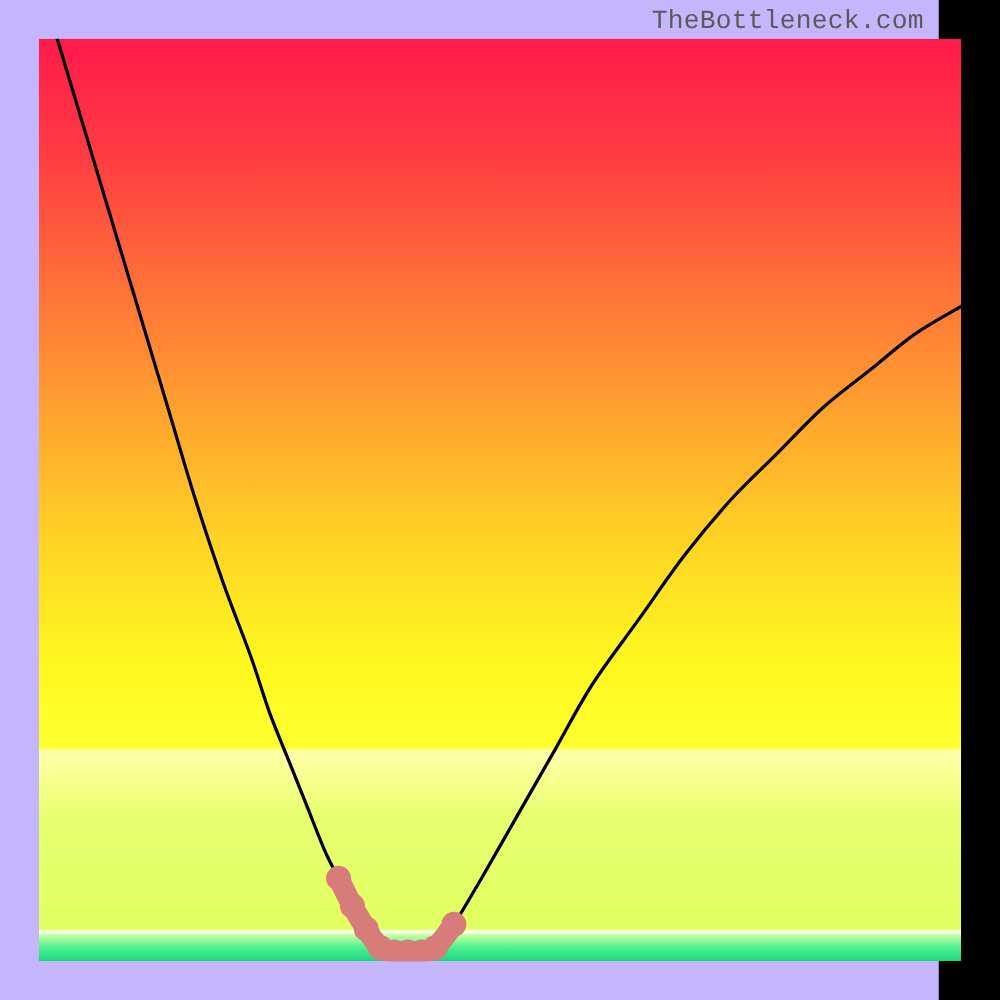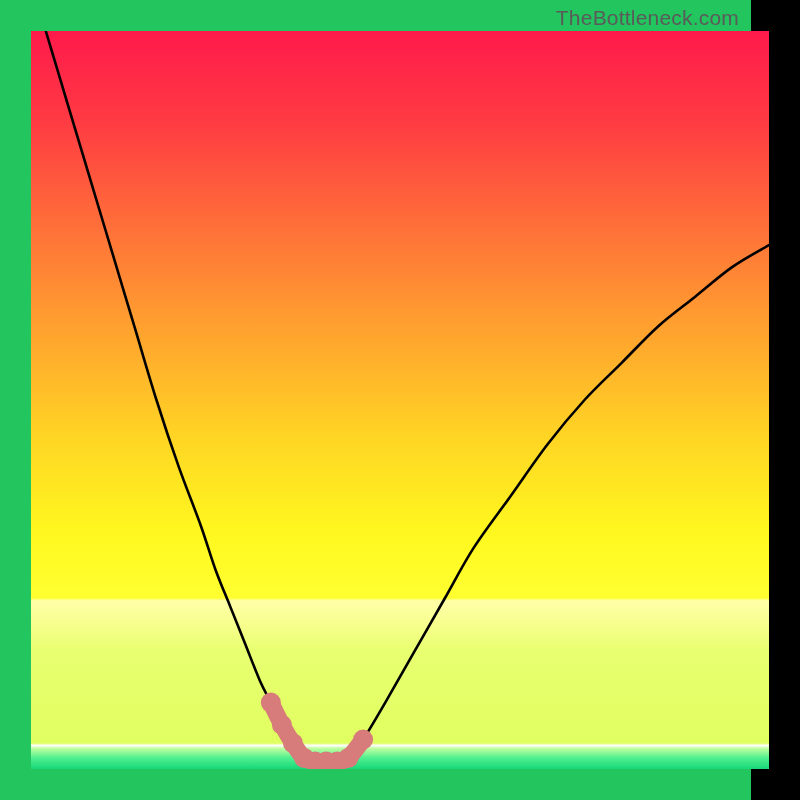--- a/index.html
+++ b/index.html
@@ -9,21 +9,22 @@
     height: 800px;
     background: #000;
     font-family: Arial, Helvetica, sans-serif;
     overflow: hidden;
   }
   .frame {
     position: absolute;
     left: 0; top: 0;
     width: 751px;
     height: 800px;
-    background: #22c55e;
+    background: #c4b5fd;
+    font-family: Liberation Mono, monospace;
   }
   .plot-area {
     position: absolute;
     left: 31px;
     top: 31px;
     width: 738px;
     height: 738px;
     overflow: hidden;
   }
   .gradient-bg {

